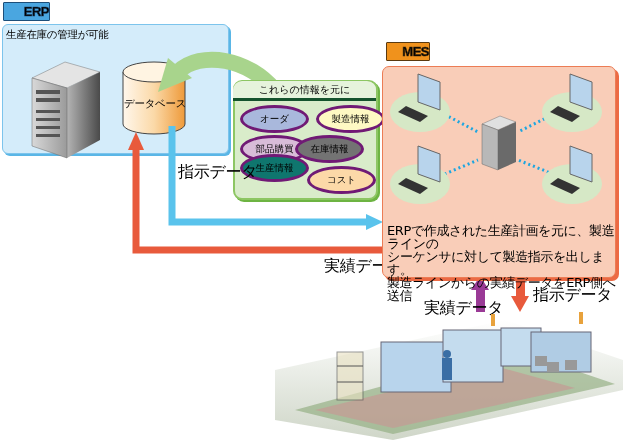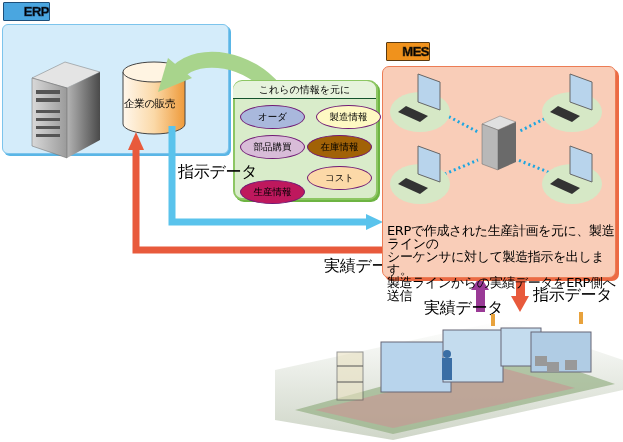--- a/index.html
+++ b/index.html
@@ -23,33 +23,34 @@
   
   .mes-panel { left:382px; top:66px; width:232px; height:210px; background:#f9cdb8;
                border:1.5px solid #ec7c55; border-radius:7px;
                box-shadow:3px 3px 0 #ec6a44; }
   .mes-desc { left:387px; top:224px; width:236px; font-size:13px; line-height:13px; letter-spacing:-0.4px; }
 
   
   .info-box { left:233px; top:80px; width:141px; height:116px; background:#d9ecca;
               border:2px solid #8dc663; border-radius:9px; box-shadow:2px 2px 0 #6db442; }
   .info-title { left:233px; top:81px; width:143px; height:17px; text-align:center;
-                font-size:10px; line-height:17px; border-bottom:1px solid #14532d; background:#e6f3dc;
+                font-size:10px; line-height:17px; border-bottom:3px solid #14532d; background:#e6f3dc;
                 border-radius:9px 9px 0 0; }
   .pill { position:absolute; width:63px; height:22px; border-radius:50%;
-          font-size:9.5px; line-height:22px; text-align:center; border:1px solid #701a75; }
+          font-size:9.5px; line-height:22px; text-align:center; border:3px solid #701a75; }
 
   .label { position:absolute; font-size:16px; white-space:nowrap; letter-spacing:-0.3px; }
 </style>
 </head>
 <body>
 
 <div class="badge badge-erp">ERP</div>
 <div class="abs erp-panel"></div>
 <div class="abs erp-desc">
+  <div>生産在庫の管理が可能</div>
 </div>
 
 <svg class="abs" style="left:30px;top:58px" width="72" height="102">
   <defs>
     <linearGradient id="sfront" x1="0" x2="1">
         <stop offset="0" stop-color="#d8d8d8"></stop>
         <stop offset="1" stop-color="#9a9a9a"></stop>
       </linearGradient>
     <linearGradient id="sside" x1="0" x2="1">
         <stop offset="0" stop-color="#b4b4b4"></stop>
@@ -73,34 +74,34 @@
   <defs>
     <linearGradient id="dbg" x1="0" x2="1">
         <stop offset="0" stop-color="#fff7ec"></stop>
         <stop offset="0.5" stop-color="#fbd9a8"></stop>
         <stop offset="1" stop-color="#ee9a3a"></stop>
       </linearGradient>
   </defs>
   <path d="M3,12 L3,64 A31,10 0 0 0 65,64 L65,12" fill="url(#dbg)" stroke="#444" stroke-width="1"></path>
   <ellipse cx="34" cy="12" rx="31" ry="10" fill="#fff4e2" stroke="#444" stroke-width="1"></ellipse>
 </svg>
-<div class="label" style="left:124px;top:97px;font-size:10.5px">企業の販売</div>
+<div class="label" style="left:124px;top:97px;font-size:10.5px">データベース</div>
 
 <svg class="abs" style="left:140px;top:40px" width="140" height="80">
   <path d="M136,52 C110,18 60,10 38,32" fill="none" stroke="#a8d48c" stroke-width="16"></path>
   <polygon points="18,52 28,18 52,38" fill="#a8d48c"></polygon>
 </svg>
 
 <div class="abs info-box"></div>
 <div class="abs info-title">これらの情報を元に</div>
 <div class="pill" style="left:240px;top:105px;background:#a9b8dc">オーダ</div>
 <div class="pill" style="left:316px;top:105px;background:#fef9c3">製造情報</div>
 <div class="pill" style="left:240px;top:135px;background:#d8bcd8">部品購買</div>
-<div class="pill" style="left:307px;top:135px;background:#a16207">在庫情報</div>
-<div class="pill" style="left:240px;top:180px;background:#be185d">生産情報</div>
+<div class="pill" style="left:295px;top:135px;background:#737373">在庫情報</div>
+<div class="pill" style="left:240px;top:154px;background:#0f766e">生産情報</div>
 <div class="pill" style="left:307px;top:166px;background:#fcd9a8">コスト</div>
 
 <svg class="abs" style="left:0;top:0" width="623" height="442">
 
   <path d="M172,126 L172,222 L368,222" fill="none" stroke="#5ac3ec" stroke-width="7"></path>
   <polygon points="366,214 383,222 366,230" fill="#5ac3ec"></polygon>
 
   <path d="M383,250 L136,250 L136,148" fill="none" stroke="#e85a3c" stroke-width="7"></path>
   <polygon points="128,150 136,132 144,150" fill="#e85a3c"></polygon>
 

